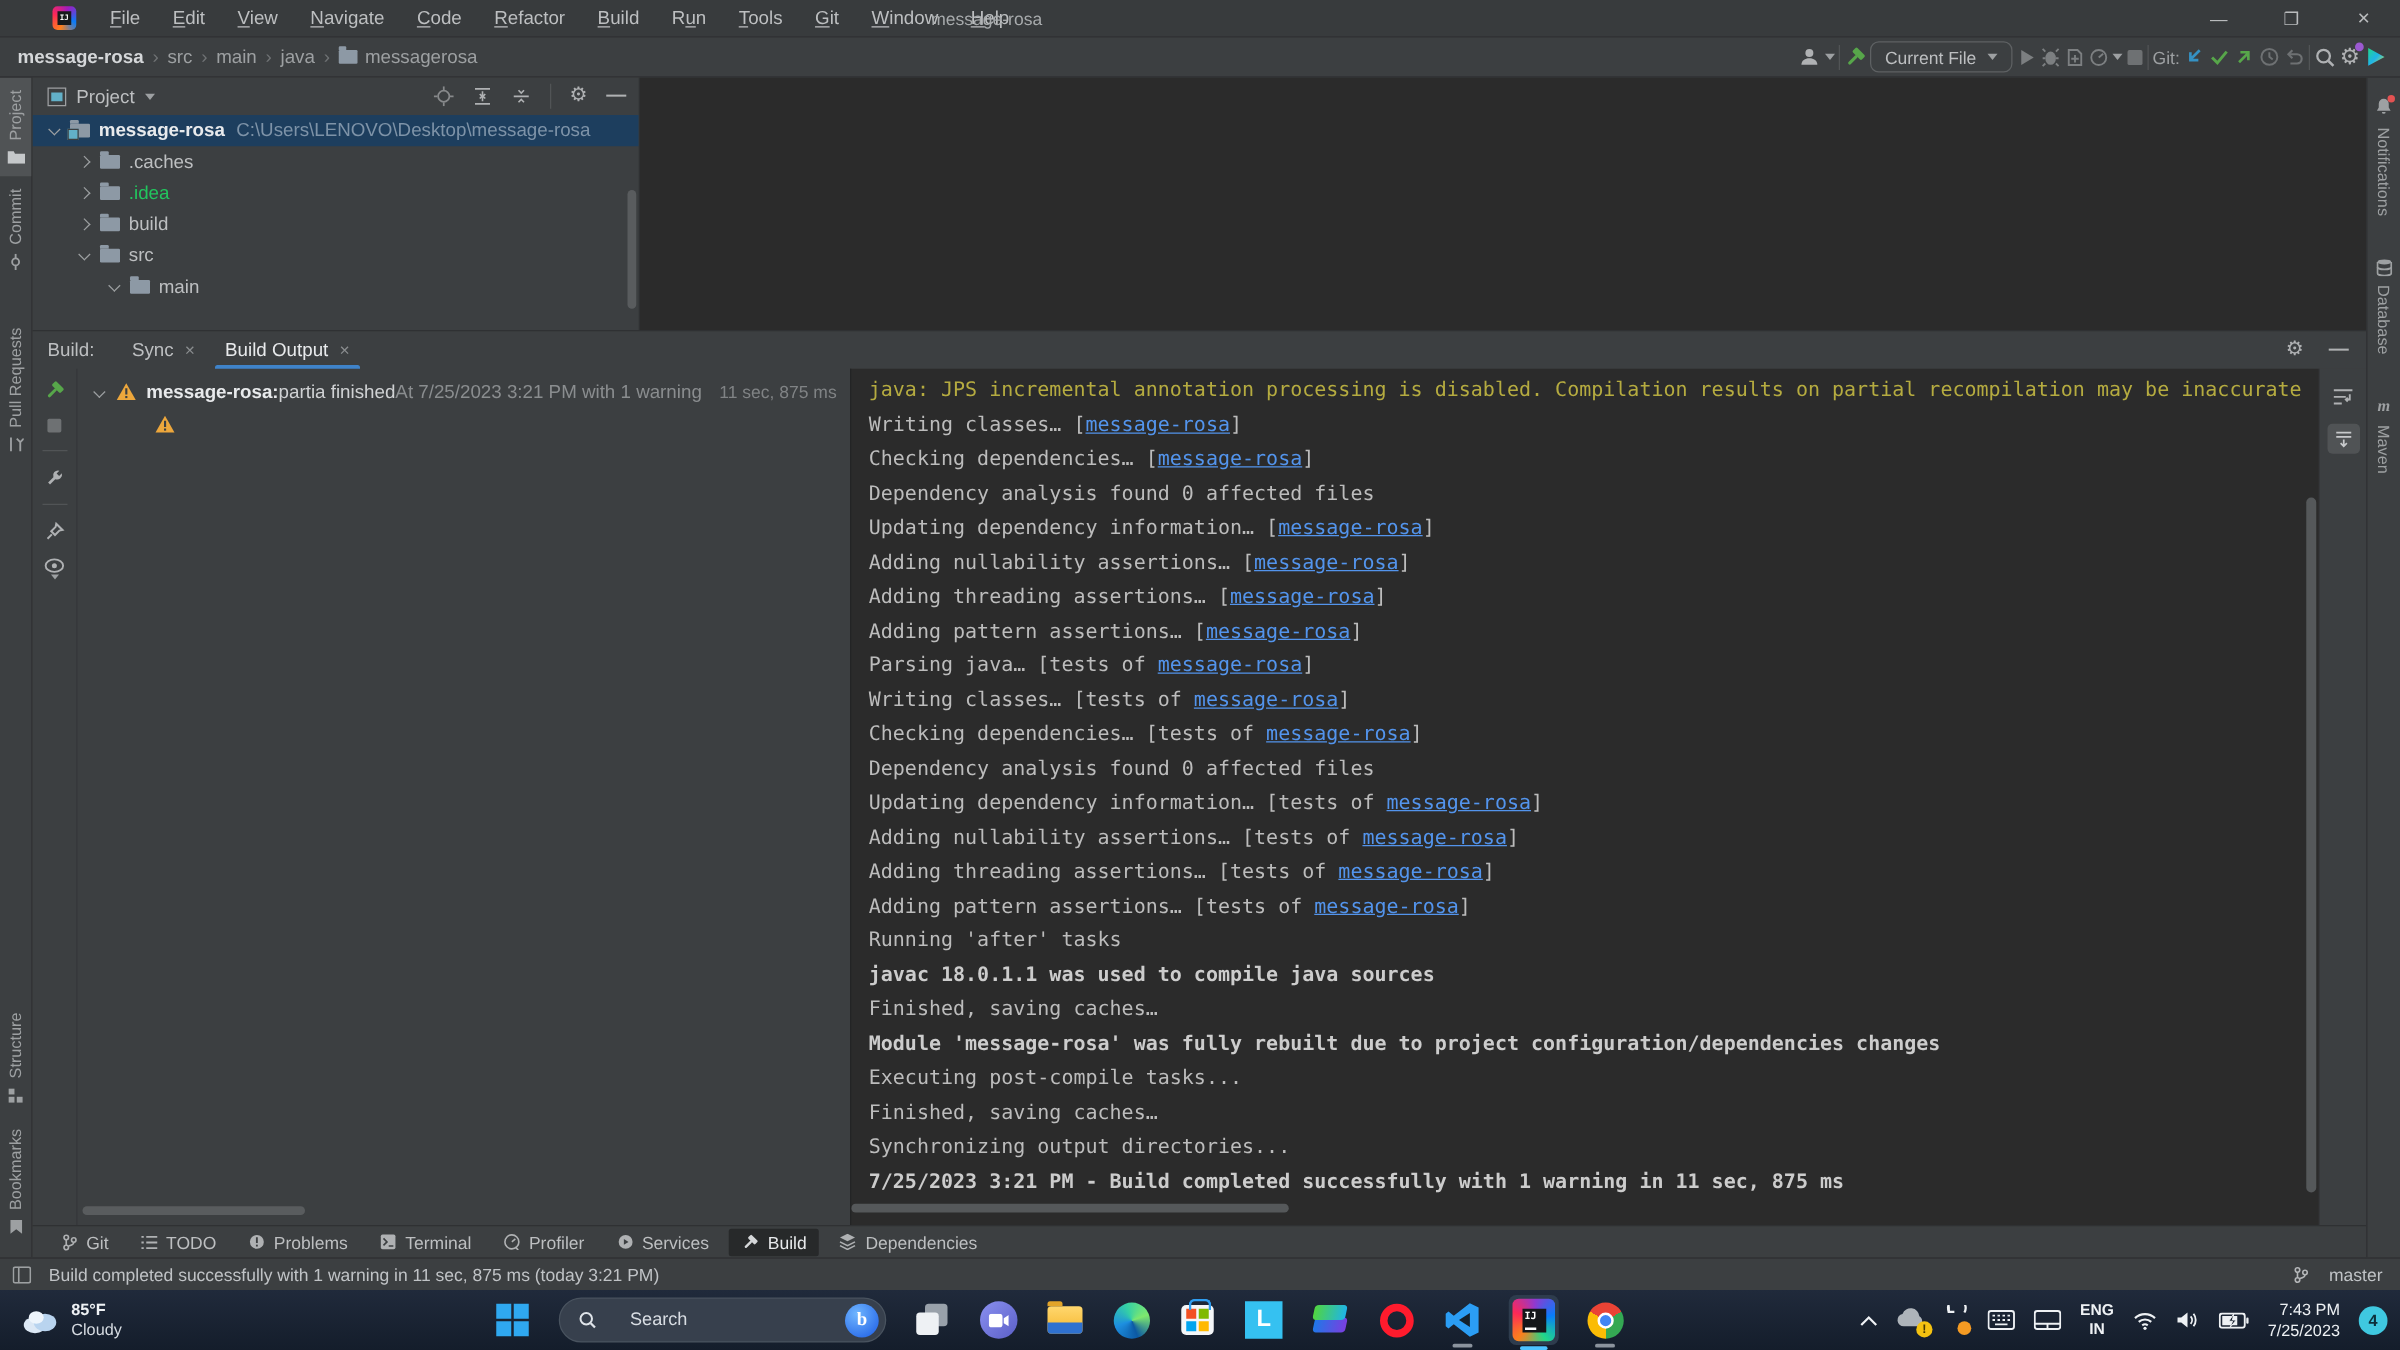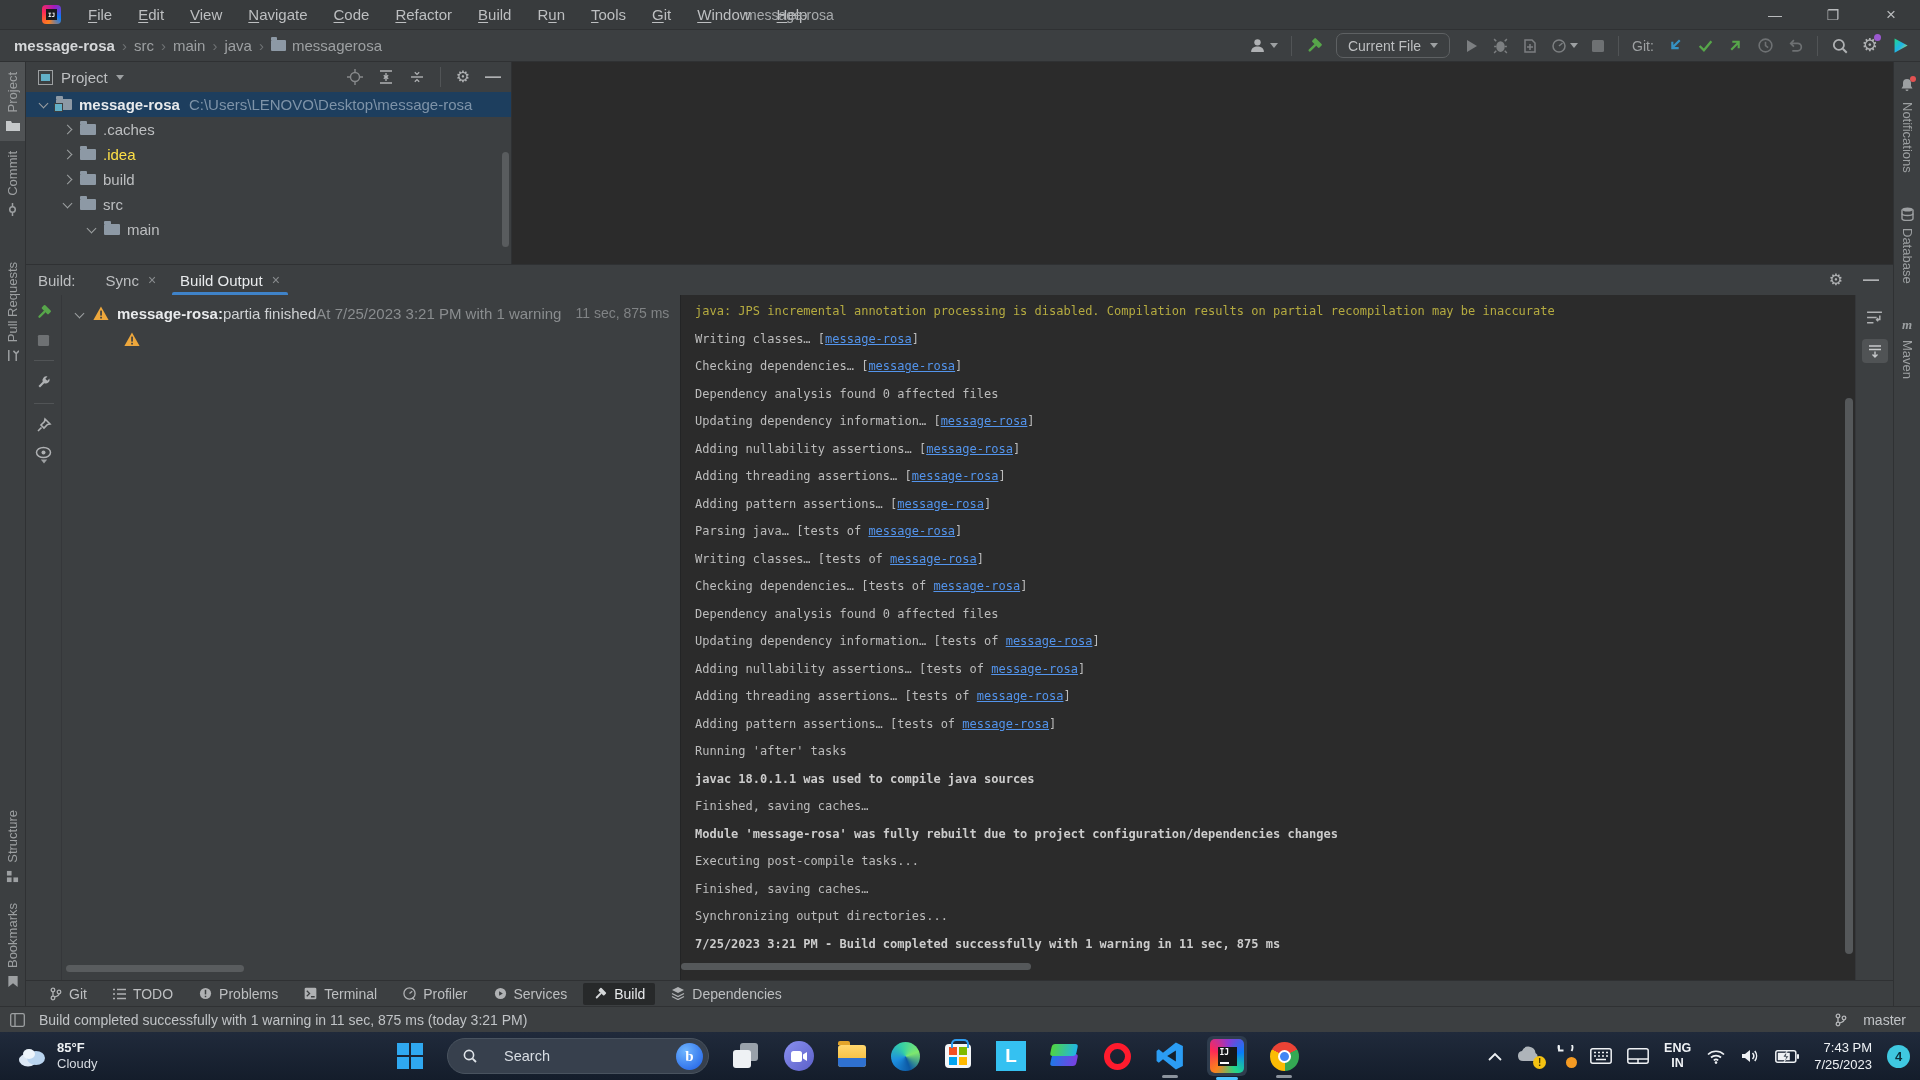--- a/index.html
+++ b/index.html
@@ -20,21 +20,21 @@
   .win-controls{position:absolute;right:0;top:0;height:30px;display:flex;align-items:center;}
   .win-controls div{width:58px;text-align:center;color:#b9bbbd;font-size:14px;line-height:30px;}
 
   
   .toolbar{height:32px;background:#3c3f41;border-bottom:1px solid #2f3133;display:flex;align-items:center;position:relative;flex:0 0 32px;}
   .crumbs{display:flex;align-items:center;margin-left:14px;font-size:15px;color:#9da0a2;}
   .crumbs .root{color:#d5d7d9;font-weight:bold;}
   .crumbs .sep{margin:0 7px;color:#6f7274;}
   .crumb-folder{width:15px;height:11px;background:#8d99a5;border-radius:1px;position:relative;margin-right:6px;}
   .crumb-folder::before{content:"";position:absolute;top:-3px;left:0;width:6px;height:3px;background:#8d99a5;border-radius:1px 1px 0 0;}
-  .tb-right{position:absolute;right:10px;display:flex;align-items:center;gap:13px;height:32px;text-align:center;}
+  .tb-right{position:absolute;right:10px;display:flex;align-items:center;gap:3px;height:32px;text-align:center;}
   .tb-div{width:1px;height:20px;background:#515456;}
   .ddown{border:1px solid #5e6163;border-radius:7px;height:25px;display:flex;align-items:center;gap:9px;padding:0 11px;color:#bdbfc1;font-size:14px;}
   .caret{width:0;height:0;border-left:4px solid transparent;border-right:4px solid transparent;border-top:5px solid #9da0a2;display:inline-block;}
   .gicon{font-size:16px;line-height:1;color:#afb1b3;}
   .gear-wrap{position:relative;}
   .gear-dot{position:absolute;top:-2px;right:-3px;width:7px;height:7px;border-radius:50%;background:#9b59d0;}
 
   
   .body{flex:1;display:flex;min-height:0;}
   .stripe{background:#3c3f41;display:flex;flex-direction:column;align-items:center;font-size:13px;color:#9da0a2;}
@@ -58,21 +58,21 @@
   .tree{font-size:15px;color:#bdbfc1;}
   .trow{height:25px;display:flex;align-items:center;white-space:nowrap;}
   .trow.sel{background:#1d3e5e;}
   .chev{width:7px;height:7px;border-right:1.6px solid #9da0a2;border-bottom:1.6px solid #9da0a2;display:inline-block;flex:0 0 auto;}
   .chev.open{transform:rotate(45deg);margin-top:-3px;}
   .chev.closed{transform:rotate(-45deg);}
   .folder{width:16px;height:11px;background:#8d99a5;border-radius:1px;position:relative;flex:0 0 auto;margin:0 7px 0 9px;}
   .folder::before{content:"";position:absolute;top:-3px;left:0;width:7px;height:3px;background:#8d99a5;border-radius:1px 1px 0 0;}
   .folder.root::after{content:"";position:absolute;bottom:-2px;left:-2px;width:7px;height:7px;background:#62b0c8;border:1px solid #3c3f41;}
   .tlabel.bold{font-weight:bold;color:#e8eaec;}
-  .tlabel.special{color:#fde047;}
+  .tlabel.special{color:#22c55e;}
   .tpath{color:#7e93a8;margin-left:9px;}
   .pp-scroll{position:absolute;right:2px;top:90px;width:7px;height:95px;background:#595c5e;border-radius:4px;}
   .editor{flex:1;background:#2b2b2b;}
 
   
   .build{flex:1;display:flex;flex-direction:column;min-height:0;background:#3c3f41;border-top:1px solid #2f3133;}
   .build-header{height:30px;display:flex;align-items:center;padding-left:12px;position:relative;flex:0 0 30px;}
   .bh-label{font-size:15px;color:#bdbfc1;margin-right:18px;}
   .btab{display:flex;align-items:center;gap:9px;height:30px;padding:0 12px;font-size:15px;color:#bdbfc1;position:relative;}
   .btab .x{color:#8a8d8f;font-size:14px;}
@@ -84,21 +84,21 @@
   .b-sep{width:20px;height:1px;background:#515456;}
   .b-tree{width:618px;flex:0 0 618px;position:relative;overflow:hidden;font-size:15px;color:#bdbfc1;padding-top:5px;}
   .btrow{height:26px;display:flex;align-items:center;white-space:nowrap;}
   .btrow .b{font-weight:bold;color:#e8eaec;}
   .btrow .n{color:#d0d2d4;}
   .btrow .g{color:#8a8d8f;}
   .btrow .dur{color:#808385;font-size:14px;margin-left:14px;}
   .warn-ic{flex:0 0 auto;margin-right:8px;}
   .h-scroll{position:absolute;bottom:8px;left:4px;height:7px;background:#595c5e;border-radius:4px;}
   .console{flex:1;background:#2b2b2b;border-left:1px solid #232425;position:relative;overflow:hidden;
-    font-family:"DejaVu Sans Mono",monospace;font-size:12px;line-height:27.5px;color:#bcbcbc;}
+    font-family:"DejaVu Sans Mono",monospace;font-size:16px;line-height:27.5px;color:#bcbcbc;}
   .console-lines{padding:3px 0 0 14px;white-space:pre;}
   .cline.warn{color:#b5ab40;}
   .cline.bold{font-weight:bold;color:#cccccc;}
   .clink{color:#5394ec;text-decoration:underline;cursor:pointer;}
   .cv-scroll{position:absolute;right:2px;top:103px;width:8px;height:556px;background:#55585a;border-radius:4px;}
   .ch-scroll{position:absolute;bottom:10px;left:0;width:350px;height:7px;background:#55585a;border-radius:4px;}
   .c-iconcol{width:38px;background:#3c3f41;border-left:1px solid #35373a;display:flex;flex-direction:column;align-items:center;padding-top:10px;gap:10px;flex:0 0 38px;}
   .c-btn{width:26px;height:24px;display:flex;align-items:center;justify-content:center;border-radius:4px;}
   .c-btn.on{background:#505355;}
 

